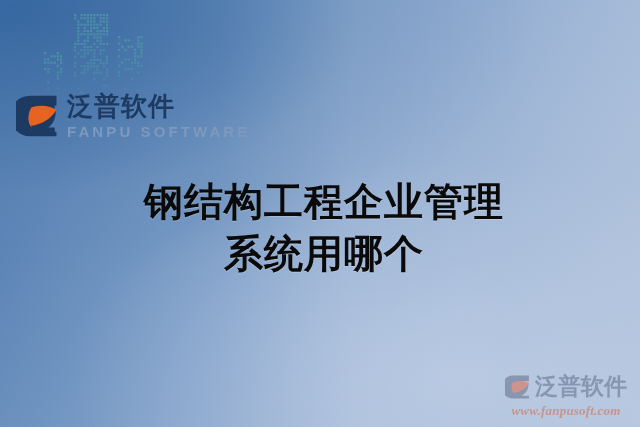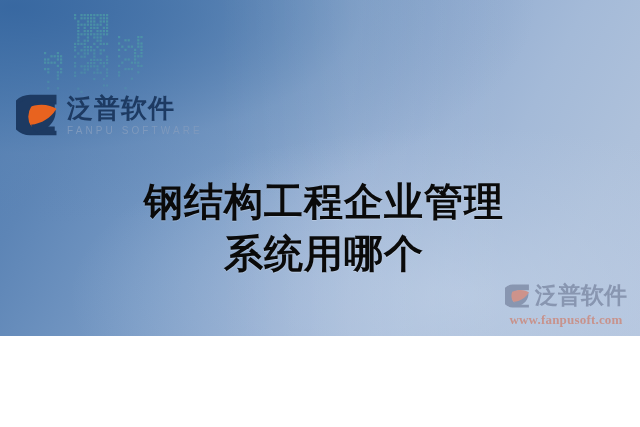--- a/index.html
+++ b/index.html
@@ -8,21 +8,21 @@
     background: #ffffff;
   }
   body {
     font-family: "Liberation Sans", "DejaVu Sans", sans-serif;
   }
 
   
   #banner {
     position: relative;
     width: 640px;
-    height: 336px;
+    height: 427px;
     overflow: hidden;
     background:
       radial-gradient(ellipse 120% 95% at 2% 2%,
          rgba(55,103,160,0.95) 0%,
          rgba(65,112,166,0.70) 22%,
          rgba(95,134,180,0.30) 46%,
          rgba(140,170,205,0.0) 68%),
       linear-gradient(118deg,
          #4e7bb0 0%,
          #5d85b6 16%,
@@ -81,22 +81,22 @@
     font-family: "DejaVu Sans", "Liberation Sans", sans-serif;
     font-size: 26px;
     font-weight: 700;
     letter-spacing: 1px;
     color: #1d3a62;
     white-space: nowrap;
   }
   .brand-en {
     margin-top: 5px;
     font-family: "Liberation Sans", sans-serif;
-    font-size: 10px;
-    font-weight: 400;
+    font-size: 15px;
+    font-weight: 700;
     letter-spacing: 3.1px;
     color: #7e99bd;
     white-space: nowrap;
   }
 
   
   .headline {
     position: absolute;
     left: 0;
     right: 0;
@@ -135,20 +135,21 @@
     white-space: nowrap;
   }
   .wm-url {
     margin-top: 1px;
     font-family: "Liberation Serif", "DejaVu Serif", serif;
     font-size: 13px;
     font-weight: 700;
     letter-spacing: 0.2px;
     color: #c98f86;
     white-space: nowrap;
+    font-style: italic;
   }
 </style>
 </head>
 <body>
 
 <div id="banner">
 
   <div class="bloom"></div>
   <div class="sheen"></div>
 

